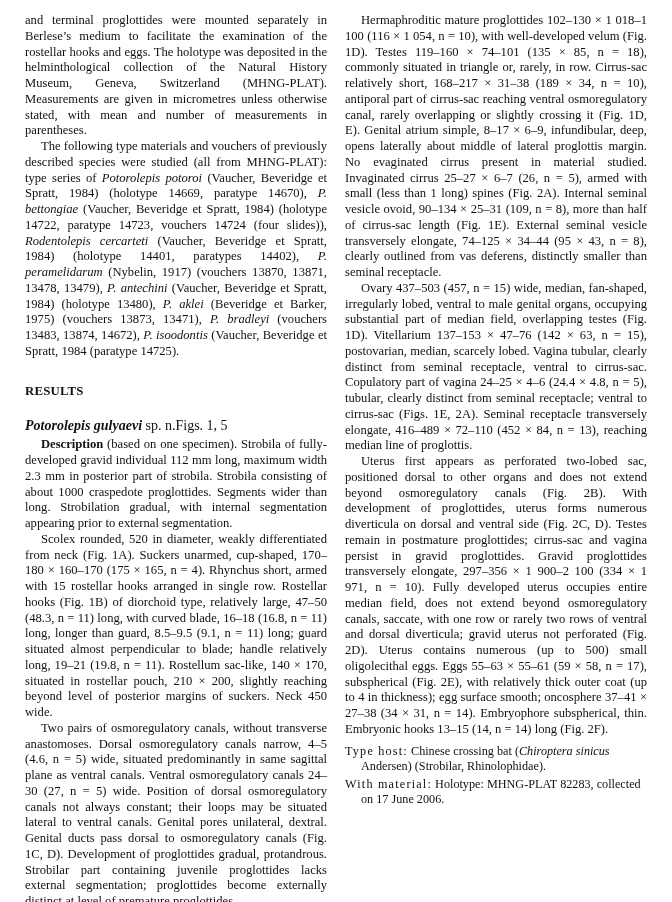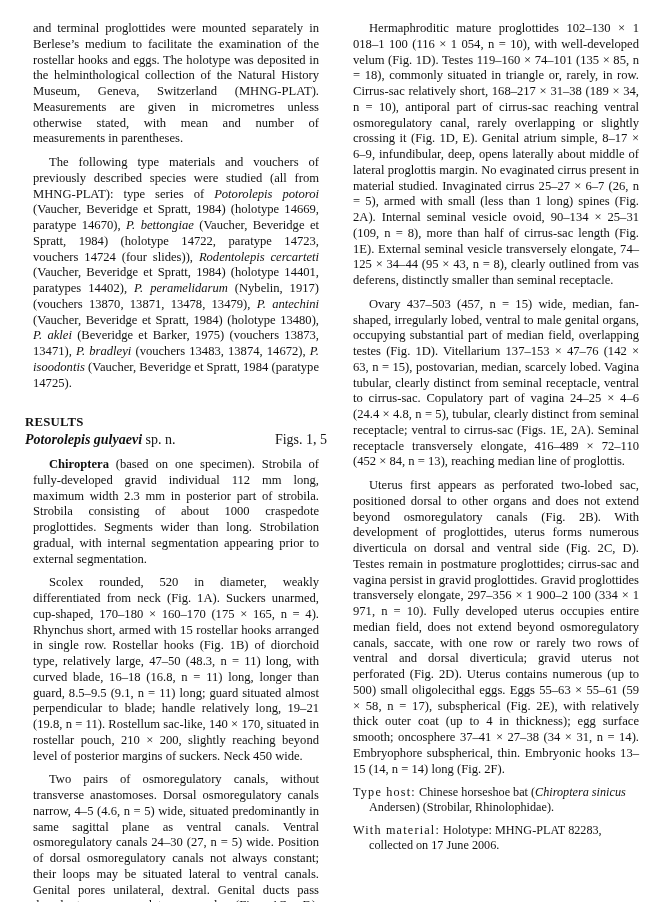--- a/index.html
+++ b/index.html
@@ -1,25 +1,25 @@
 <!DOCTYPE html>
 <html><head>
 <meta charset="utf-8">
 <style>
   html, body { margin: 0; padding: 0; background: #ffffff; }
   body { width: 672px; height: 902px; position: relative; overflow: hidden; }
   .page { position: absolute; left: 0; top: 0; width: 672px; height: 902px; }
   .col { position: absolute; top: 13px; width: 302px; font-family: "Liberation Serif", "DejaVu Serif", serif; font-size: 12.6px; line-height: 15.75px; color: #111; text-align: justify; }
   .col-left { left: 25px; }
   .col-right { left: 345px; }
-  p { margin: 8px; }
+  p { margin: 0; }
   .indent { text-indent: 16px; }
   i { font-style: italic; }
-  .results-heading { font-weight: bold; font-size: 12.8px; margin-top: 24px; margin-bottom: 0; letter-spacing: 0.2px; }
-  .species-heading { display: flex; justify-content: space-between; font-size: 14px; line-height: 18px; margin-bottom: 2px; }
+  .results-heading { font-weight: bold; font-size: 12.8px; margin-top: 24px; margin-bottom: 18px; letter-spacing: 0.2px; }
+  .species-heading { display: flex; font-size: 14px; line-height: 18px; margin-bottom: 2px; }
   .species-heading .sp { font-weight: bold; font-style: italic; }
   .species-heading .spn { font-weight: normal; font-style: normal; }
   .bold { font-weight: bold; }
   .type-block { margin-top: 6px; font-size: 12.2px; line-height: 15px; text-align: left; }
   .type-entry { padding-left: 16px; text-indent: -16px; margin-bottom: 3px; }
   .type-label { letter-spacing: 1.2px; text-align: right; }
 </style>
 </head>
 <body>
 
@@ -30,33 +30,33 @@
 
     <p class="indent"><span>The following type materials and vouchers of previously described species were studied (all from MHNG-PLAT): type series of </span><i>Potorolepis potoroi</i><span> (Vaucher, Beveridge et Spratt, 1984) (holotype 14669, paratype 14670), </span><i>P. bettongiae</i><span> (Vaucher, Beveridge et Spratt, 1984) (holotype 14722, paratype 14723, vouchers 14724 (four slides)), </span><i>Rodentolepis cercarteti</i><span> (Vaucher, Beveridge et Spratt, 1984) (holotype 14401, paratypes 14402), </span><i>P. peramelidarum</i><span> (Nybelin, 1917) (vouchers 13870, 13871, 13478, 13479), </span><i>P. antechini</i><span> (Vaucher, Beveridge et Spratt, 1984) (holotype 13480), </span><i>P. aklei</i><span> (Beveridge et Barker, 1975) (vouchers 13873, 13471), </span><i>P. bradleyi</i><span> (vouchers 13483, 13874, 14672), </span><i>P. isoodontis</i><span> (Vaucher, Beveridge et Spratt, 1984 (paratype 14725).</span></p>
 
     <div class="results-heading">RESULTS</div>
 
     <div class="species-heading">
       <span><span class="sp">Potorolepis gulyaevi</span><span class="spn"> sp. n.</span></span>
       <span>Figs. 1, 5</span>
     </div>
 
-    <p class="indent"><span class="bold">Chiroptera</span><span> (based on one specimen). Strobila of fully-developed gravid individual 112 mm long, maximum width 2.3 mm in posterior part of strobila. Strobila consisting of about 1000 craspedote proglottides. Segments wider than long. Strobilation gradual, with internal segmentation appearing prior to external segmentation.</span></p>
+    <p class="indent"><span class="bold">Description</span><span> (based on one specimen). Strobila of fully-developed gravid individual 112 mm long, maximum width 2.3 mm in posterior part of strobila. Strobila consisting of about 1000 craspedote proglottides. Segments wider than long. Strobilation gradual, with internal segmentation appearing prior to external segmentation.</span></p>
 
     <p class="indent">Scolex rounded, 520 in diameter, weakly differentiated from neck (Fig. 1A). Suckers unarmed, cup-shaped, 170–180 × 160–170 (175 × 165, n = 4). Rhynchus short, armed with 15 rostellar hooks arranged in single row. Rostellar hooks (Fig. 1B) of diorchoid type, relatively large, 47–50 (48.3, n = 11) long, with curved blade, 16–18 (16.8, n = 11) long, longer than guard, 8.5–9.5 (9.1, n = 11) long; guard situated almost perpendicular to blade; handle relatively long, 19–21 (19.8, n = 11). Rostellum sac-like, 140 × 170, situated in rostellar pouch, 210 × 200, slightly reaching beyond level of posterior margins of suckers. Neck 450 wide.</p>
 
     <p class="indent">Two pairs of osmoregulatory canals, without transverse anastomoses. Dorsal osmoregulatory canals narrow, 4–5 (4.6, n = 5) wide, situated predominantly in same sagittal plane as ventral canals. Ventral osmoregulatory canals 24–30 (27, n = 5) wide. Position of dorsal osmoregulatory canals not always constant; their loops may be situated lateral to ventral canals. Genital pores unilateral, dextral. Genital ducts pass dorsal to osmoregulatory canals (Fig. 1C, D). Development of proglottides gradual, protandrous. Strobilar part containing juvenile proglottides lacks external segmentation; proglottides become externally distinct at level of premature proglottides.</p>
 
     <p class="indent">Male mature proglottides 110–130 × 800–830, with well-developed velum (Fig. 1C). Length/width ratio 1 : 7. Testes relatively large, usually three in number, almost</p>
   </div>
 
   <div class="col col-right">
     <p class="indent">Hermaphroditic mature proglottides 102–130 × 1 018–1 100 (116 × 1 054, n = 10), with well-developed velum (Fig. 1D). Testes 119–160 × 74–101 (135 × 85, n = 18), commonly situated in triangle or, rarely, in row. Cirrus-sac relatively short, 168–217 × 31–38 (189 × 34, n = 10), antiporal part of cirrus-sac reaching ventral osmoregulatory canal, rarely overlapping or slightly crossing it (Fig. 1D, E). Genital atrium simple, 8–17 × 6–9, infundibular, deep, opens laterally about middle of lateral proglottis margin. No evaginated cirrus present in material studied. Invaginated cirrus 25–27 × 6–7 (26, n = 5), armed with small (less than 1 long) spines (Fig. 2A). Internal seminal vesicle ovoid, 90–134 × 25–31 (109, n = 8), more than half of cirrus-sac length (Fig. 1E). External seminal vesicle transversely elongate, 74–125 × 34–44 (95 × 43, n = 8), clearly outlined from vas deferens, distinctly smaller than seminal receptacle.</p>
     <p class="indent">Ovary 437–503 (457, n = 15) wide, median, fan-shaped, irregularly lobed, ventral to male genital organs, occupying substantial part of median field, overlapping testes (Fig. 1D). Vitellarium 137–153 × 47–76 (142 × 63, n = 15), postovarian, median, scarcely lobed. Vagina tubular, clearly distinct from seminal receptacle, ventral to cirrus-sac. Copulatory part of vagina 24–25 × 4–6 (24.4 × 4.8, n = 5), tubular, clearly distinct from seminal receptacle; ventral to cirrus-sac (Figs. 1E, 2A). Seminal receptacle transversely elongate, 416–489 × 72–110 (452 × 84, n = 13), reaching median line of proglottis.</p>
     <p class="indent">Uterus first appears as perforated two-lobed sac, positioned dorsal to other organs and does not extend beyond osmoregulatory canals (Fig. 2B). With development of proglottides, uterus forms numerous diverticula on dorsal and ventral side (Fig. 2C, D). Testes remain in postmature proglottides; cirrus-sac and vagina persist in gravid proglottides. Gravid proglottides transversely elongate, 297–356 × 1 900–2 100 (334 × 1 971, n = 10). Fully developed uterus occupies entire median field, does not extend beyond osmoregulatory canals, saccate, with one row or rarely two rows of ventral and dorsal diverticula; gravid uterus not perforated (Fig. 2D). Uterus contains numerous (up to 500) small oligolecithal eggs. Eggs 55–63 × 55–61 (59 × 58, n = 17), subspherical (Fig. 2E), with relatively thick outer coat (up to 4 in thickness); egg surface smooth; oncosphere 37–41 × 27–38 (34 × 31, n = 14). Embryophore subspherical, thin. Embryonic hooks 13–15 (14, n = 14) long (Fig. 2F).</p>
 
     <div class="type-block">
-      <p class="type-entry"><span class="type-label">Type host:</span><span> Chinese horseshoe bat (</span><i>Chiroptera sinicus</i><span> Andersen) (Strobilar, Rhinolophidae).</span></p>
+      <p class="type-entry"><span class="type-label">Type host:</span><span> Chinese crossing bat (</span><i>Chiroptera sinicus</i><span> Andersen) (Strobilar, Rhinolophidae).</span></p>
       <p class="type-entry"><span class="type-label">With material:</span><span> Holotype: MHNG-PLAT 82283, collected on 17 June 2006.</span></p>
     </div>
   </div>
 
 </div>
 
 </body></html>

